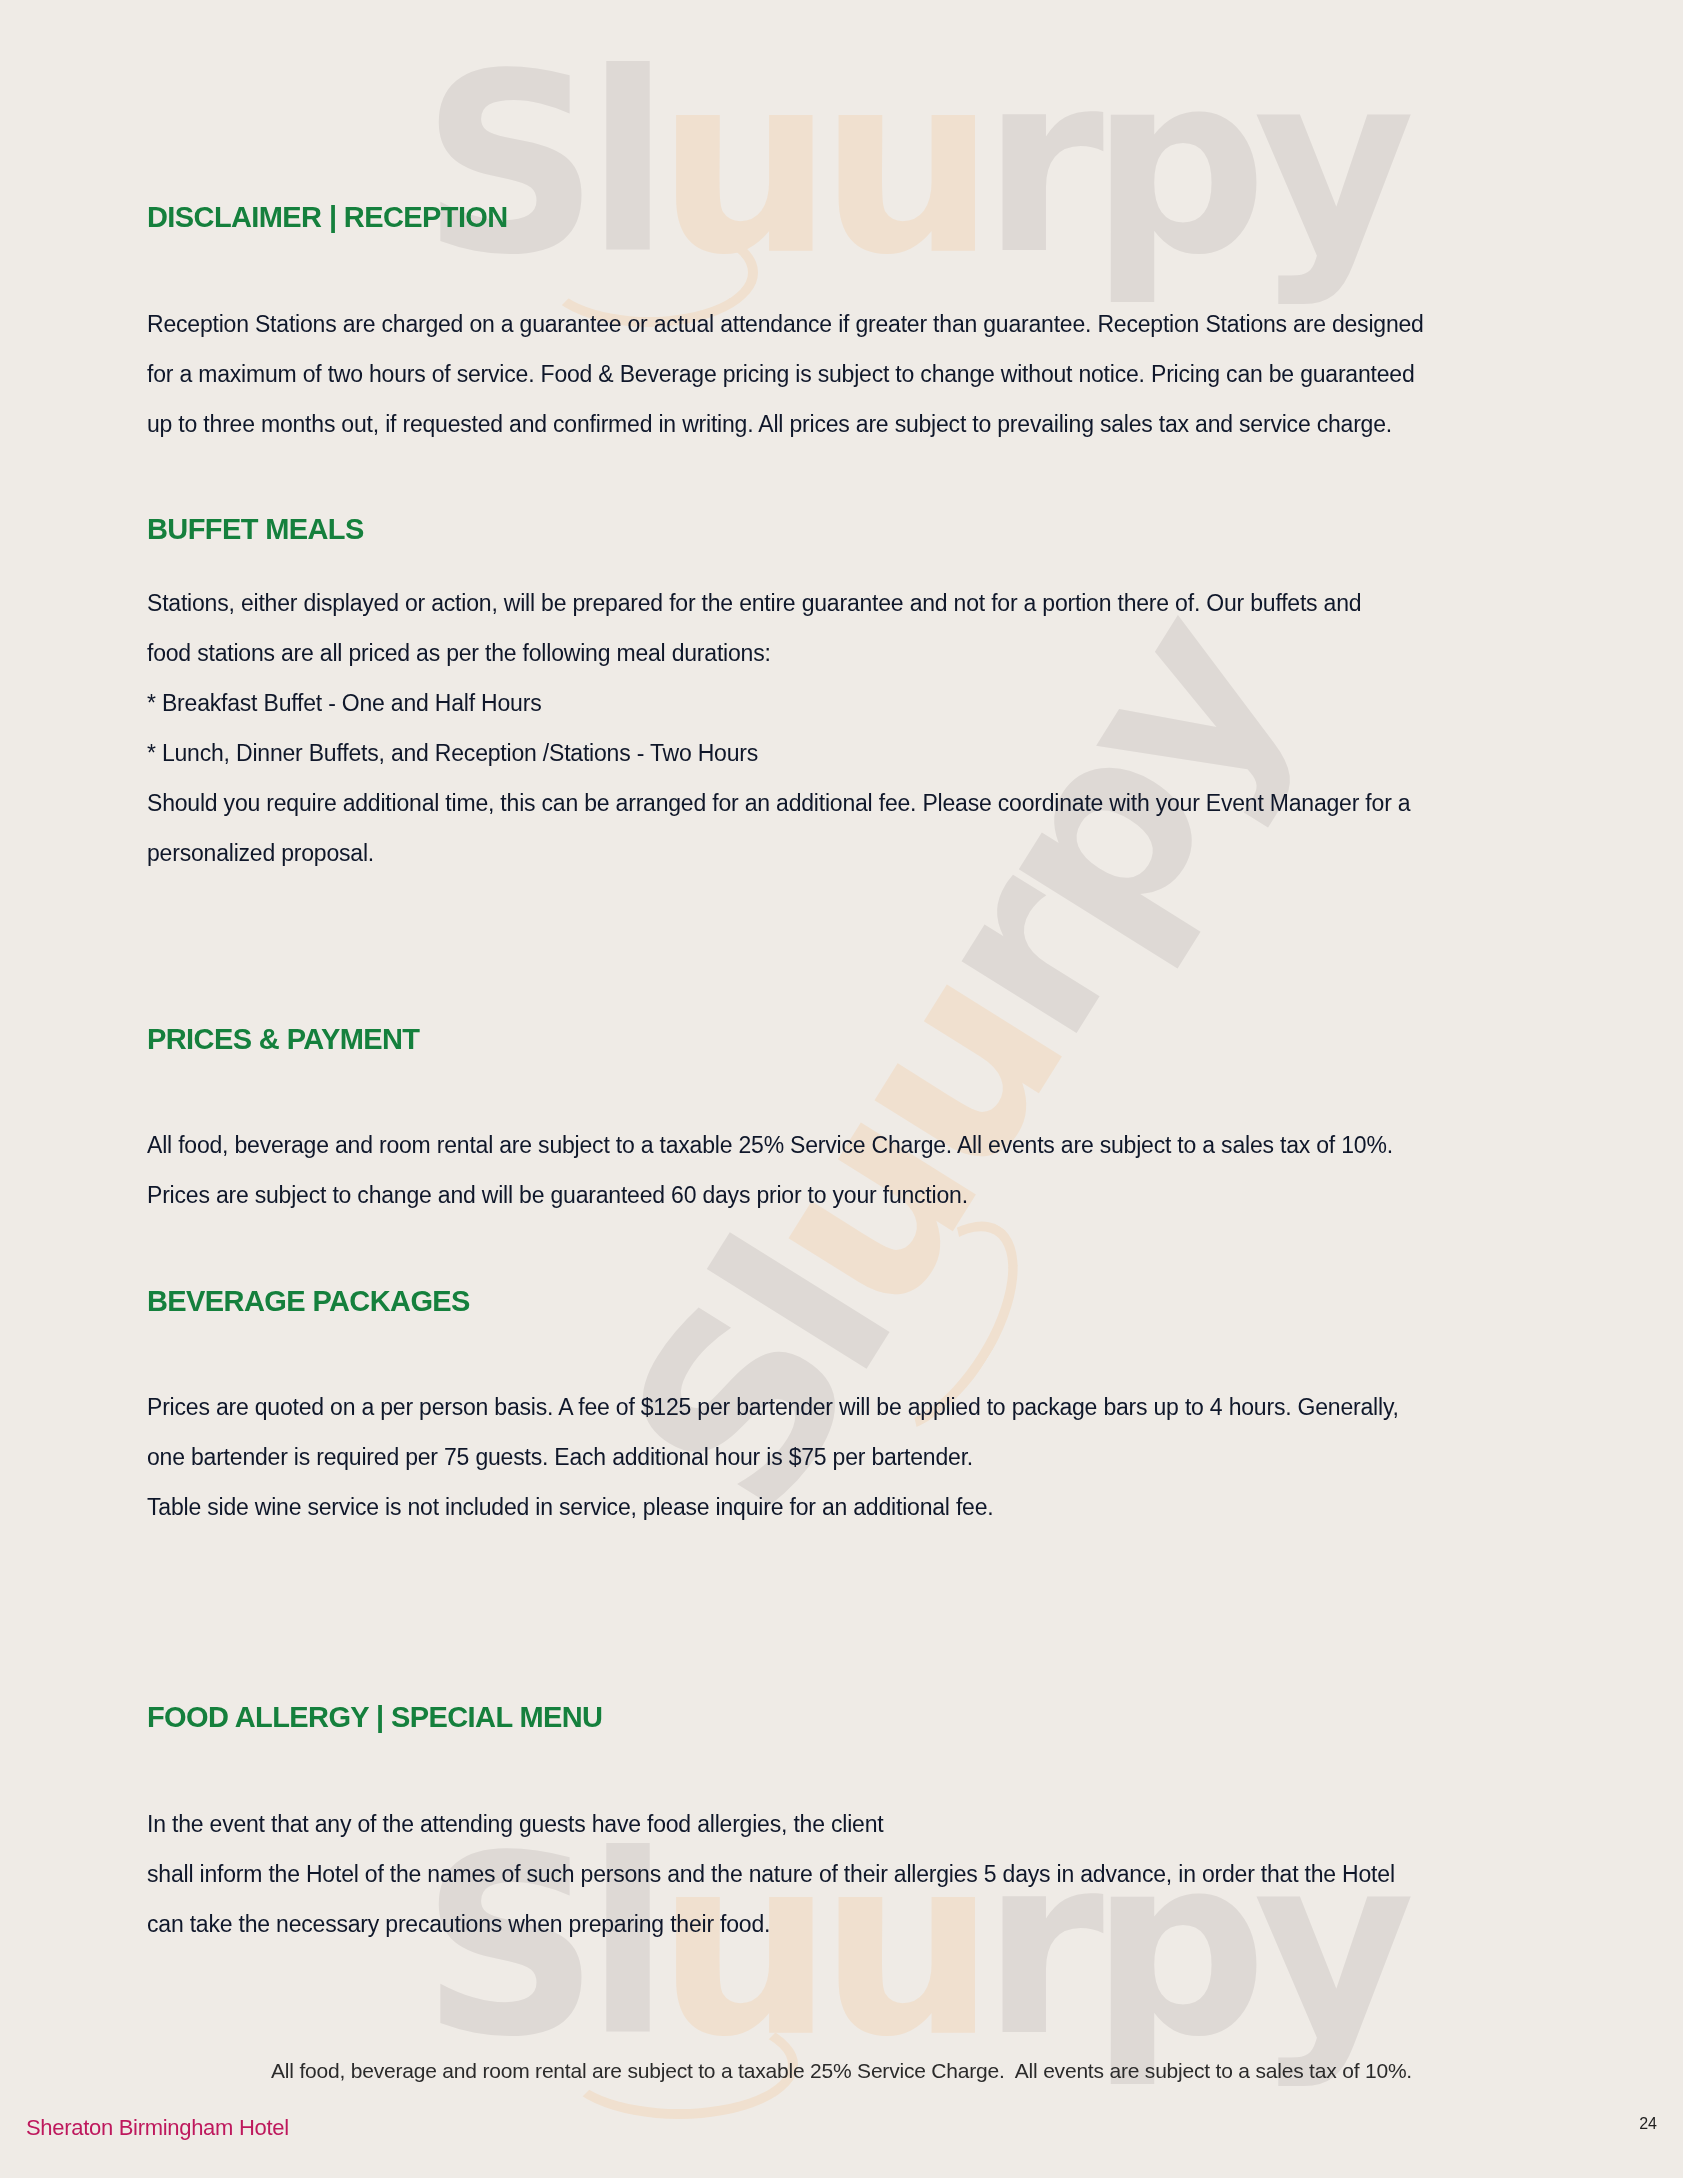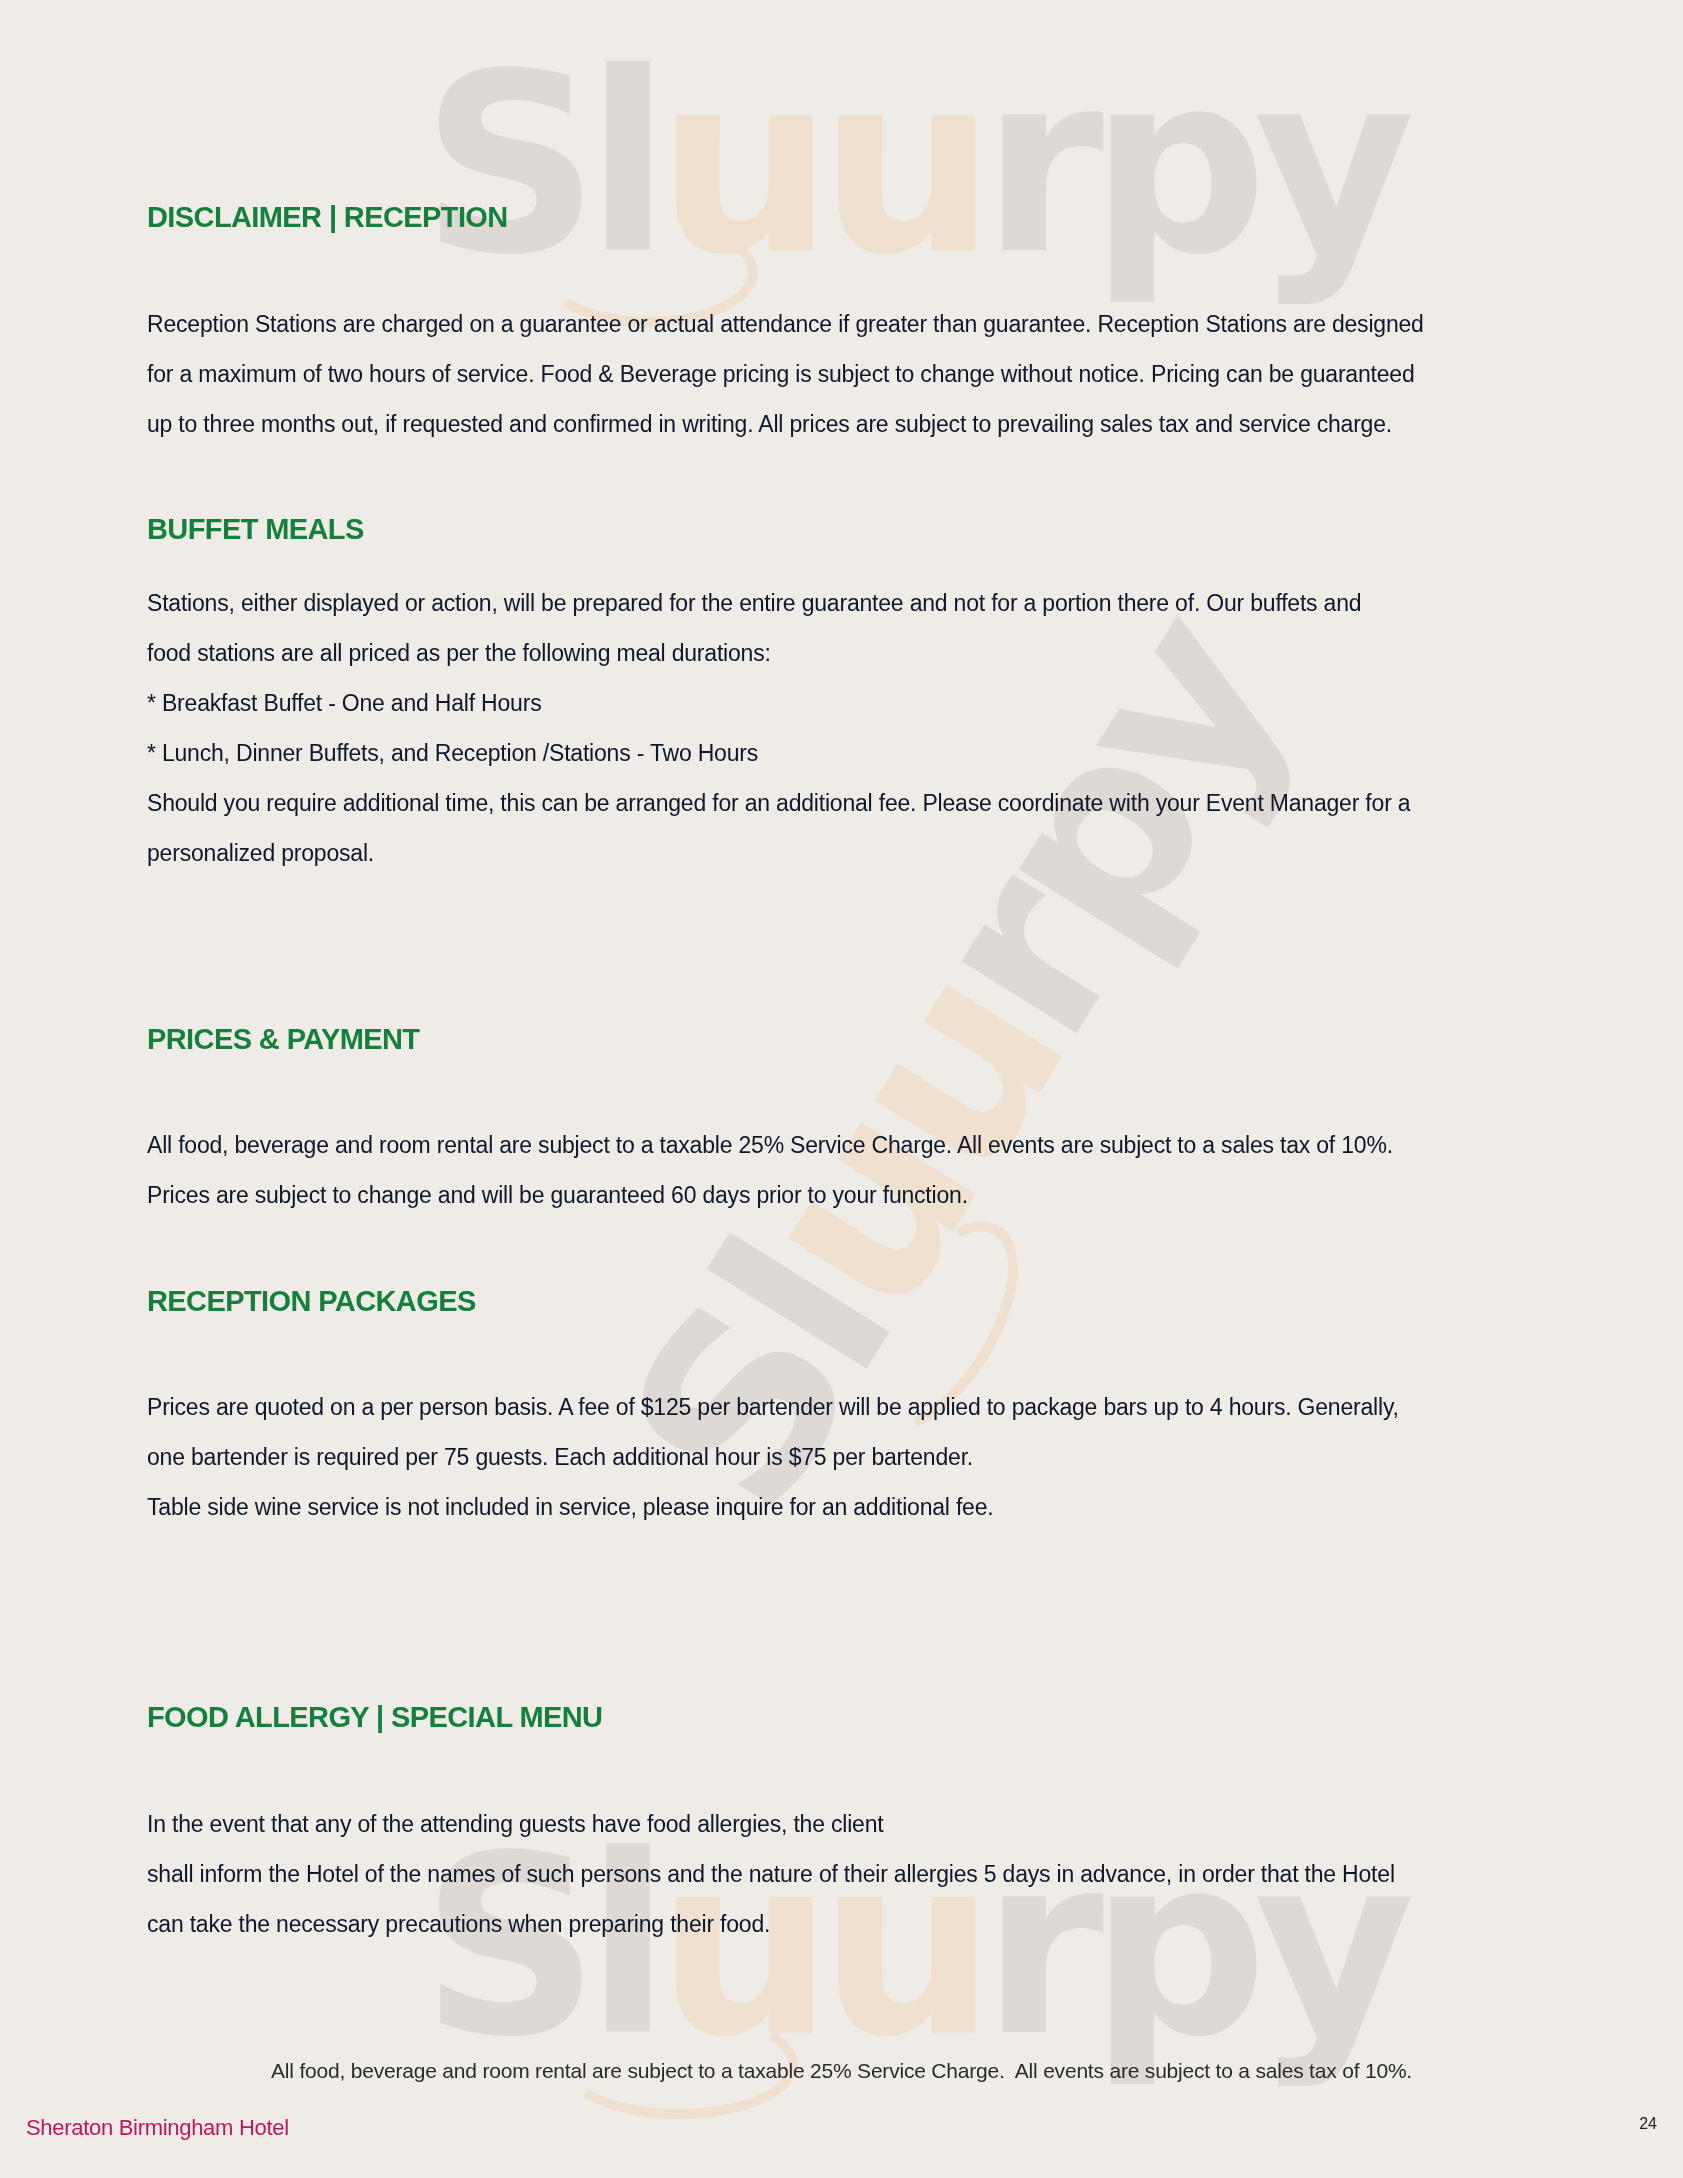--- a/index.html
+++ b/index.html
@@ -134,21 +134,21 @@
     <span class="line">Should you require additional time, this can be arranged for an additional fee. Please coordinate with your Event Manager for a</span>
     <span class="line">personalized proposal.</span>
   </div>
 
   <h2 class="section-heading" style="top:1023px;">PRICES &amp; PAYMENT</h2>
   <div class="body-text" style="top:1120px;">
     <span class="line">All food, beverage and room rental are subject to a taxable 25% Service Charge. All events are subject to a sales tax of 10%.</span>
     <span class="line">Prices are subject to change and will be guaranteed 60 days prior to your function.</span>
   </div>
 
-  <h2 class="section-heading" style="top:1285px;">RECEPTION PACKAGES</h2>
+  <h2 class="section-heading" style="top:1285px;">BEVERAGE PACKAGES</h2>
   <div class="body-text" style="top:1382px;">
     <span class="line">Prices are quoted on a per person basis. A fee of $125 per bartender will be applied to package bars up to 4 hours. Generally,</span>
     <span class="line">one bartender is required per 75 guests. Each additional hour is $75 per bartender.</span>
     <span class="line">Table side wine service is not included in service, please inquire for an additional fee.</span>
   </div>
 
   <h2 class="section-heading" style="top:1701px;">FOOD ALLERGY | SPECIAL MENU</h2>
   <div class="body-text" style="top:1799px;">
     <span class="line">In the event that any of the attending guests have food allergies, the client</span>
     <span class="line">shall inform the Hotel of the names of such persons and the nature of their allergies 5 days in advance, in order that the Hotel</span>

